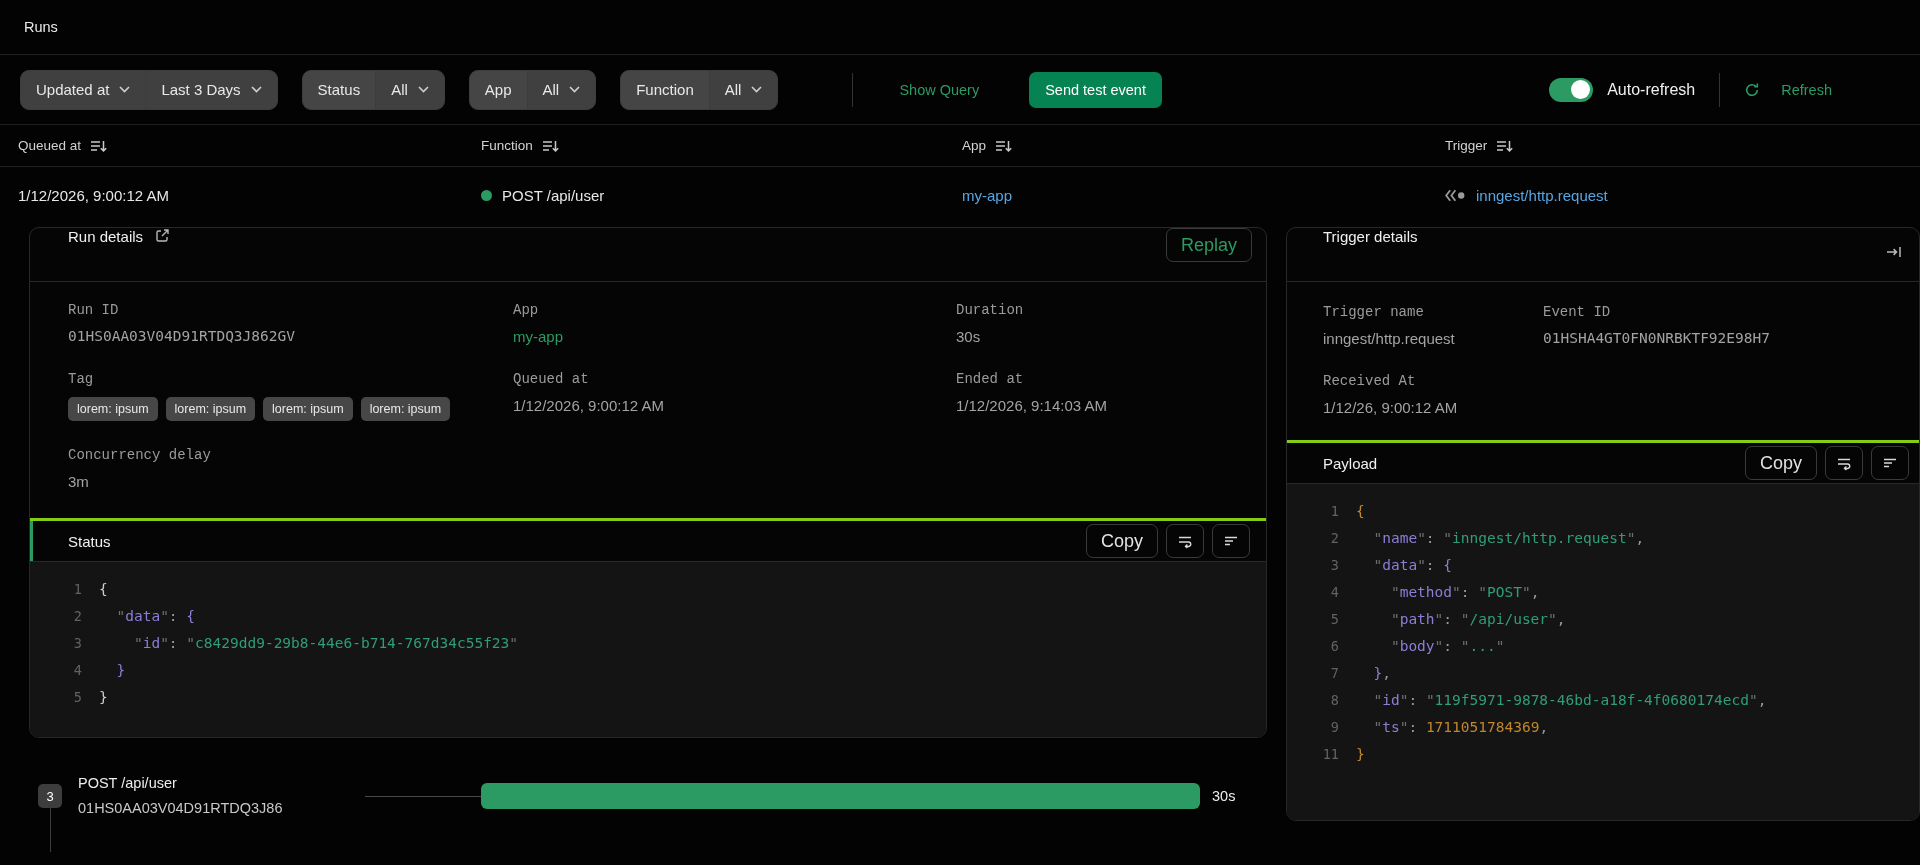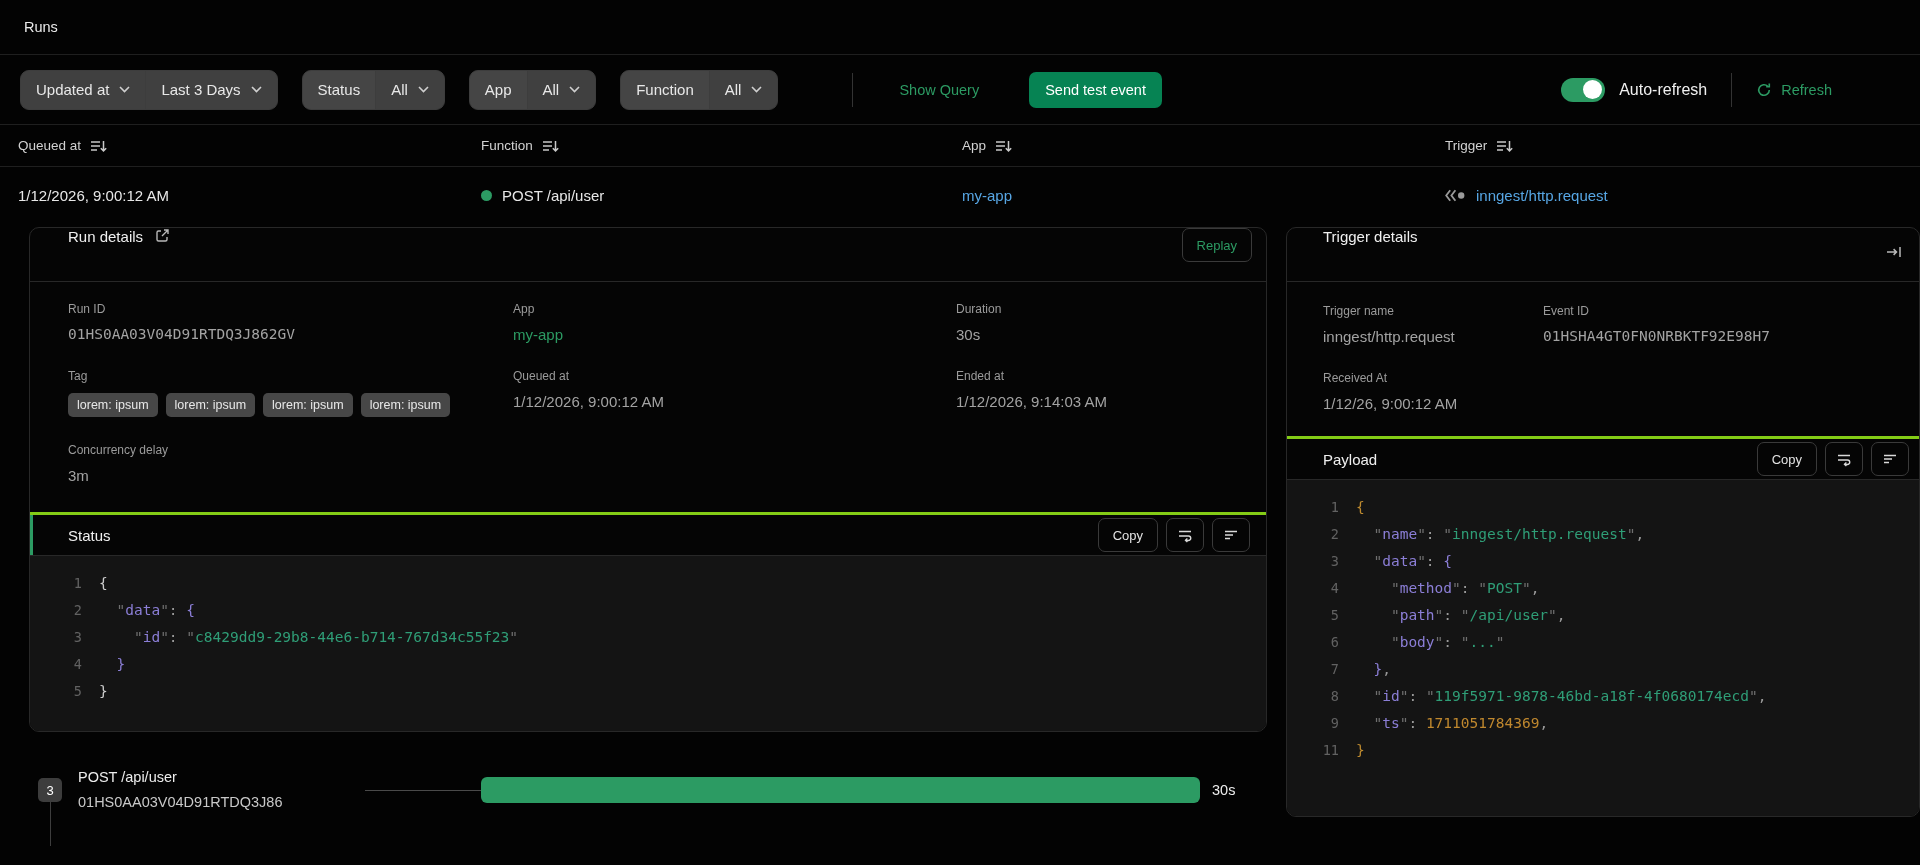--- a/index.html
+++ b/index.html
@@ -21,21 +21,21 @@
   .seg.filled { background:#454545; cursor:default; }
   .vdivider { width:1px; height:34px; background:#333; }
   .vd-a { margin-left:50px; }
   .link-green { color:#2c9b63; font-size:14.5px; cursor:pointer; text-decoration:none; margin-left:22px;text-align:center; }
   .btn-green { background:#068353; color:#fff; border:none; border-radius:7px; height:36px;
                padding:0 16px; font-size:14.5px; font-family:inherit; cursor:pointer; margin-left:26px; }
   .spacer { flex:1; }
   .toggle { width:44px; height:24px; border-radius:12px; background:#2c9b63; position:relative; cursor:pointer; flex:none; }
   .toggle .knob { position:absolute; top:2.5px; left:22px; width:19px; height:19px; border-radius:50%; background:#fff; }
   .toggle-label { font-size:16px; color:#f0f0f0; margin-left:-10px; }
-  .refresh-btn { display:flex; align-items:center; gap:9px; color:#2c9b63; font-size:14.5px; cursor:pointer; }
+  .refresh-btn { display:flex; align-items:center; gap:21px; color:#2c9b63; font-size:14.5px; cursor:pointer; }
 
   
   .thead, .trow { display:grid; grid-template-columns:481px 481px 483px auto; align-items:center; }
   .thead { height:42px; border-bottom:1px solid #1f1f1f; font-size:13.5px; color:#d2d2d2; }
   .th { display:flex; align-items:center; gap:9px; cursor:pointer; }
   .c1 { padding-left:18px; }
   .trow { height:56px; font-size:15px; }
   .cell { display:flex; align-items:center; gap:10px; }
   .dot { width:11px; height:11px; border-radius:50%; background:#2c9b63; flex:none; }
   .link-blue { color:#57a6e4; cursor:pointer; text-decoration:none; }
@@ -43,29 +43,29 @@
   
   .content { display:flex; gap:19px; padding-left:29px; margin-top:4px; align-items:flex-start; }
   .left-col { width:1238px; flex:none; }
   .right-col { width:634px; flex:none; }
   .panel { border:1px solid #282828; border-radius:10px; background:#050505; overflow:hidden; }
   .panel-head { height:54px; display:flex; align-items:flex-start; padding:0 14px 0 38px;
                 border-bottom:1px solid #282828; }
   .panel-title { font-size:15px; color:#f0f0f0; }
   .head-icon { margin-left:12px; display:flex; }
   .btn-outline { border:1px solid #3a3a3a; background:transparent; border-radius:7px; height:34px;
-                 padding:0 14px; font-size:13px; color:#e3e3e3; font-family:inherit; cursor:pointer; }
+                 padding:0 14px; font-size:18px; color:#e3e3e3; font-family:inherit; cursor:pointer; }
   .btn-outline.green-text { color:#2c9b63; }
   .icon-btn { width:38px; padding:0; display:flex; align-items:center; justify-content:center; }
   .push-right { margin-left:auto; }
 
   
   .run-grid { display:grid; grid-template-columns:445px 443px auto; row-gap:26px;
               padding:20px 38px 4px 38px; }
-  .field-label { font-size:12px; color:#9b9b9b; margin-bottom:10px; }
+  .field-label { font-size:14px; color:#9b9b9b; margin-bottom:10px;font-family:Liberation Mono, monospace; }
   .field-value { font-size:15px; color:#a3a3a3; }
   .field-value.mono { font-size:14.5px; }
   .green-val { color:#2c9b63; }
   .tags { display:flex; gap:8px; }
   .tag { background:#474747; color:#e8e8e8; font-size:12.5px; padding:5px 9px; border-radius:5px; }
 
   
   .sub-head { position:relative; height:44px; display:flex; align-items:center; gap:8px;
               padding:0 16px 0 38px; border-top:3px solid #84cc16; border-bottom:1px solid #282828; margin-top:24px; }
   .sub-head.accent::before { content:""; position:absolute; left:0; top:0; bottom:0; width:3px; background:#2c9b63; }

